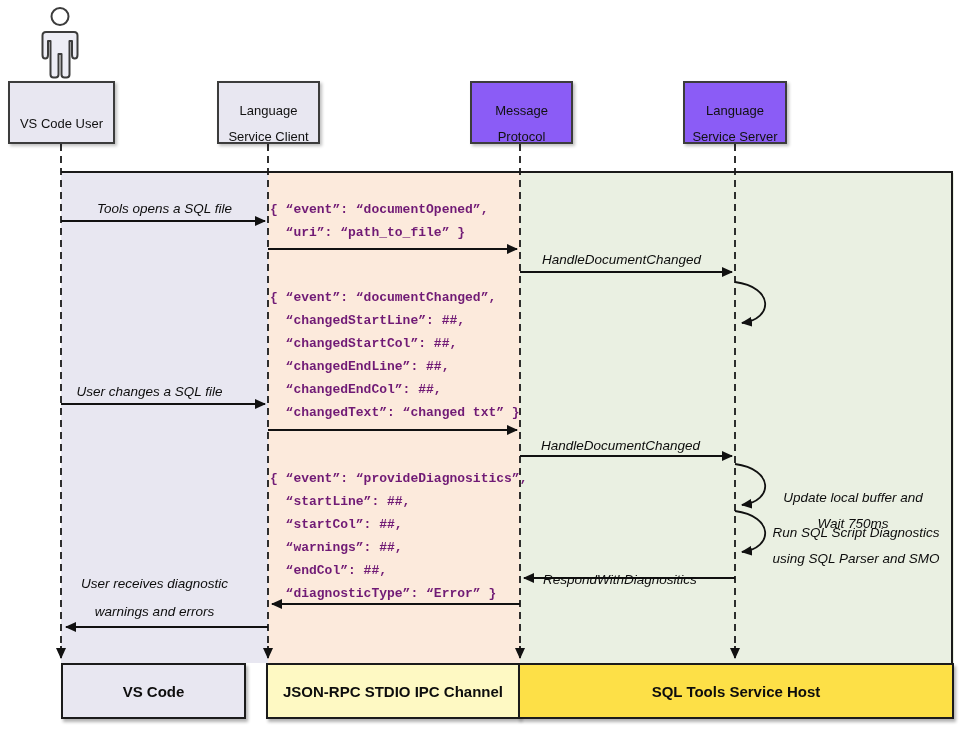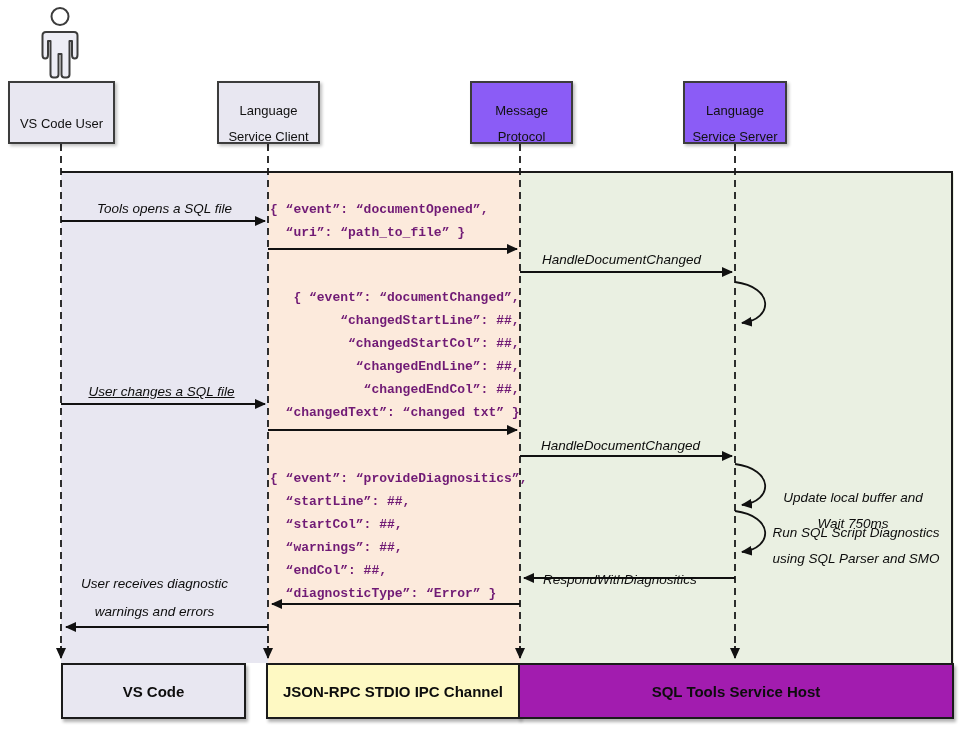--- a/index.html
+++ b/index.html
@@ -15,21 +15,21 @@
         font-size:13px;line-height:26px;color:#111;text-align:center;padding-top:23px;
         box-shadow:2px 2px 3px rgba(0,0,0,.25);}
   .abox.lav{background:#e8e7f1;}
   .abox.grn{background:#8b5cf6;}
   .fbox{position:absolute;top:663px;height:56px;box-sizing:border-box;border:2px solid #1b1b1b;
         display:flex;align-items:center;justify-content:center;
         font-size:15px;font-weight:bold;color:#0d0d0d;
         box-shadow:2px 3px 3px rgba(0,0,0,.3);}
   .fbox.lav{background:#e8e7f1;}
   .fbox.pch{background:#fef9c3;}
-  .fbox.grn{background:#a21caf;}
+  .fbox.grn{background:#fde047;}
   .note{position:absolute;font-style:italic;font-size:13.5px;line-height:26px;color:#0d0d0d;
         white-space:pre-line;}
   .note.ctr{text-align:center;}
   .json{position:absolute;margin:0;font-family:"Liberation Mono",monospace;font-weight:600;
         font-size:13px;line-height:23px;color:#701a75;white-space:pre;}
 </style>
 </head>
 <body>
 
 <div class="stage">
@@ -94,34 +94,34 @@
   <div class="abox grn" style="left:470px;width:103px;">
     <span>Message</span>
     <span>Protocol</span>
   </div>
   <div class="abox grn" style="left:683px;width:104px;">
     <span>Language</span>
     <span>Service Server</span>
   </div>
 
   <div class="note ctr" style="left:61px;top:196px;width:207px;">Tools opens a SQL file</div>
-  <div class="note ctr" style="left:58px;top:379px;width:207px;text-decoration:underline;">User changes a SQL file</div>
+  <div class="note ctr" style="left:46px;top:379px;width:207px;">User changes a SQL file</div>
   <div class="note ctr" style="left:61px;top:570px;width:187px;line-height:28px;">User receives diagnostic
 warnings and errors</div>
   <div class="note" style="left:542px;top:247px;">HandleDocumentChanged</div>
   <div class="note" style="left:541px;top:433px;">HandleDocumentChanged</div>
   <div class="note" style="left:543px;top:555px;margin-top:12px;">RespondWithDiagnositics</div>
   <div class="note ctr" style="left:753px;top:485px;width:200px;">Update local buffer and
 Wait 750ms</div>
   <div class="note ctr" style="left:756px;top:520px;width:200px;">Run SQL Script Diagnostics
 using SQL Parser and SMO</div>
 
   <pre class="json" style="left:270px;top:198px;">{ “event”: “documentOpened”,
   “uri”: “path_to_file” }</pre>
-  <pre class="json" style="left:270px;top:286px;text-align:right;">{ “event”: “documentChanged”,
+  <pre class="json" style="left:270px;top:286px;">{ “event”: “documentChanged”,
   “changedStartLine”: ##,
   “changedStartCol”: ##,
   “changedEndLine”: ##,
   “changedEndCol”: ##,
   “changedText”: “changed txt” }</pre>
   <pre class="json" style="left:270px;top:467px;">{ “event”: “provideDiagnositics”,
   “startLine”: ##,
   “startCol”: ##,
   “warnings”: ##,
   “endCol”: ##,

